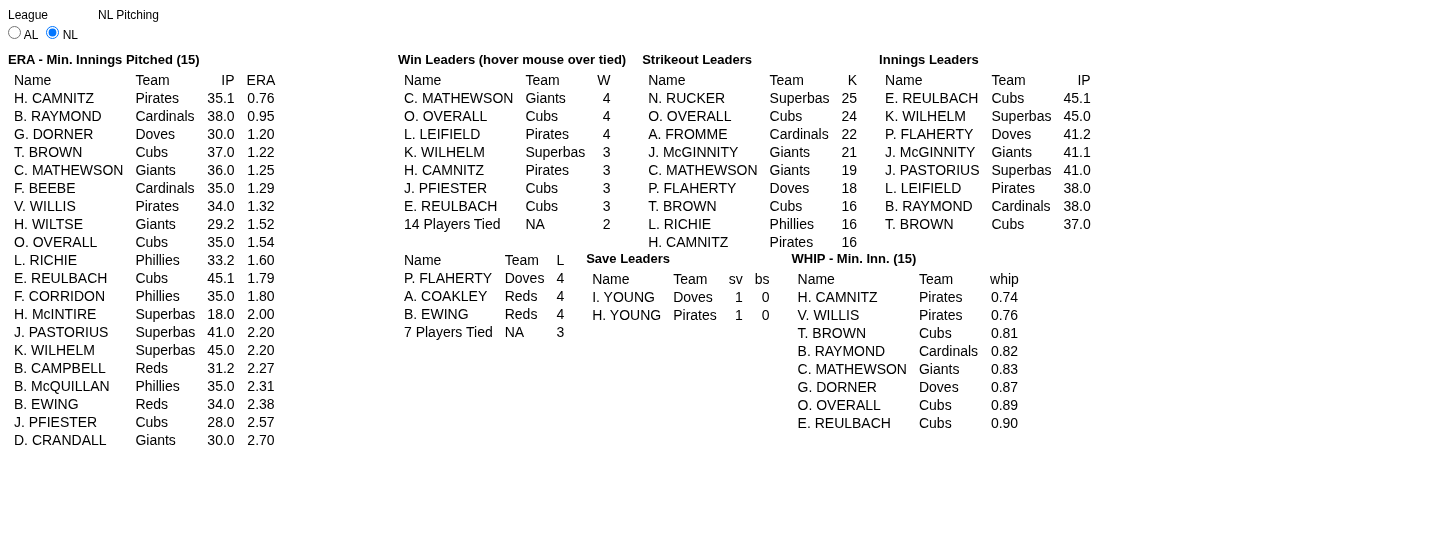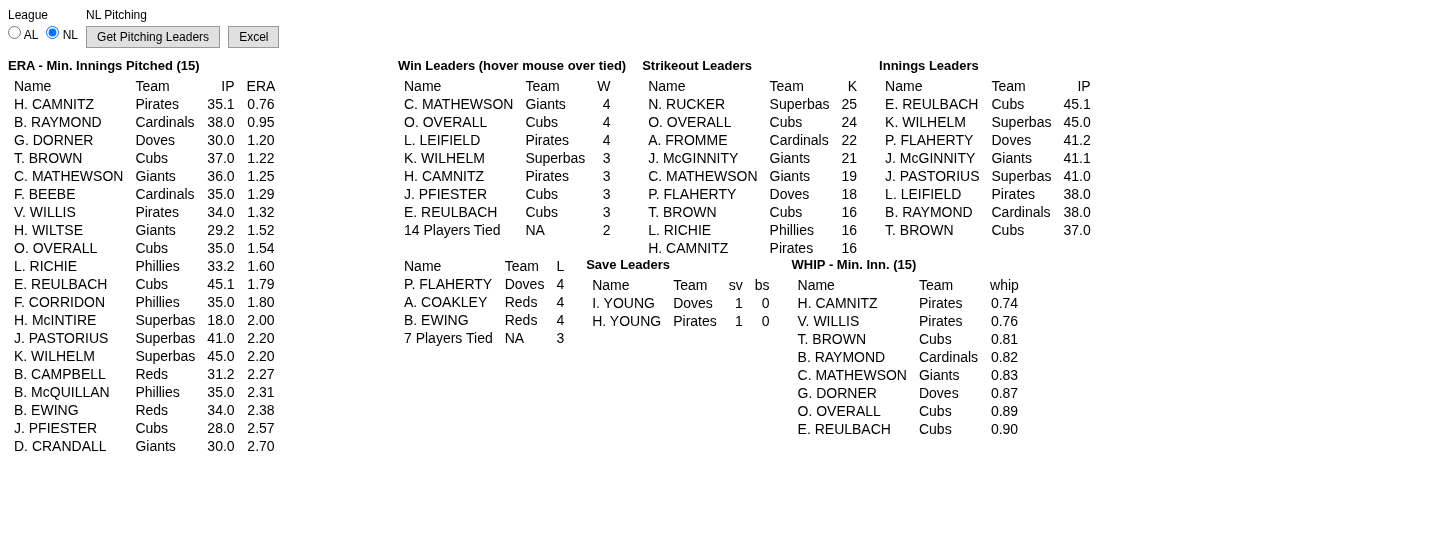--- a/index.html
+++ b/index.html
@@ -1,17 +1,17 @@
 <!DOCTYPE html>
 <html><head>
   <meta charset="utf-8">
   <style>
     * { box-sizing: border-box; margin: 0; padding: 0; }
     body { font-family: Arial, sans-serif; font-size: 12px; background: #fff; color: #000; padding: 8px; }
-    .top-bar { display: flex; align-items: flex-start; gap: 8px; margin-bottom: 10px; }
+    .top-bar { display: flex; align-items: flex-start; gap: 20px; margin-bottom: 10px; }
     .league-section { display: flex; flex-direction: column; gap: 4px; }
     .radio-group { display: flex; gap: 8px; }
     .pitching-section { display: flex; flex-direction: column; gap: 4px; }
     .pitching-buttons { display: flex; gap: 8px; }
     button { padding: 3px 10px; font-size: 12px; cursor: pointer; background: #e0e0e0; border: 1px solid #999; }
     .main-content { display: flex; gap: 10px; }
     .left-panel { min-width: 380px; }
     .section-title { font-weight: bold; font-size: 13px; margin-bottom: 4px; }
     table { border-collapse: collapse; font-size: 14px; }
     table td, table th { padding: 1px 6px; white-space: nowrap; }
@@ -35,24 +35,20 @@
 <div class="top-bar">
   <div class="league-section">
     <span>League</span>
     <div class="radio-group">
       <label><input type="radio" name="league" style=""> <span>AL</span></label>
       <label><input type="radio" name="league" checked="" style=""> <span>NL</span></label>
     </div>
   </div>
   <div class="pitching-section">
     <span>NL Pitching</span>
-    <div class="pitching-buttons">
-      <button>Get Pitching Leaders</button>
-      <button>Excel</button>
-    </div>
   </div>
 </div>
 
 <div class="main-content">
   <div class="left-panel">
     <div class="section-title">ERA - Min. Innings Pitched (15)</div>
     <table class="era-table">
       <thead>
         <tr id="era-header">
             <th>Name</th>

